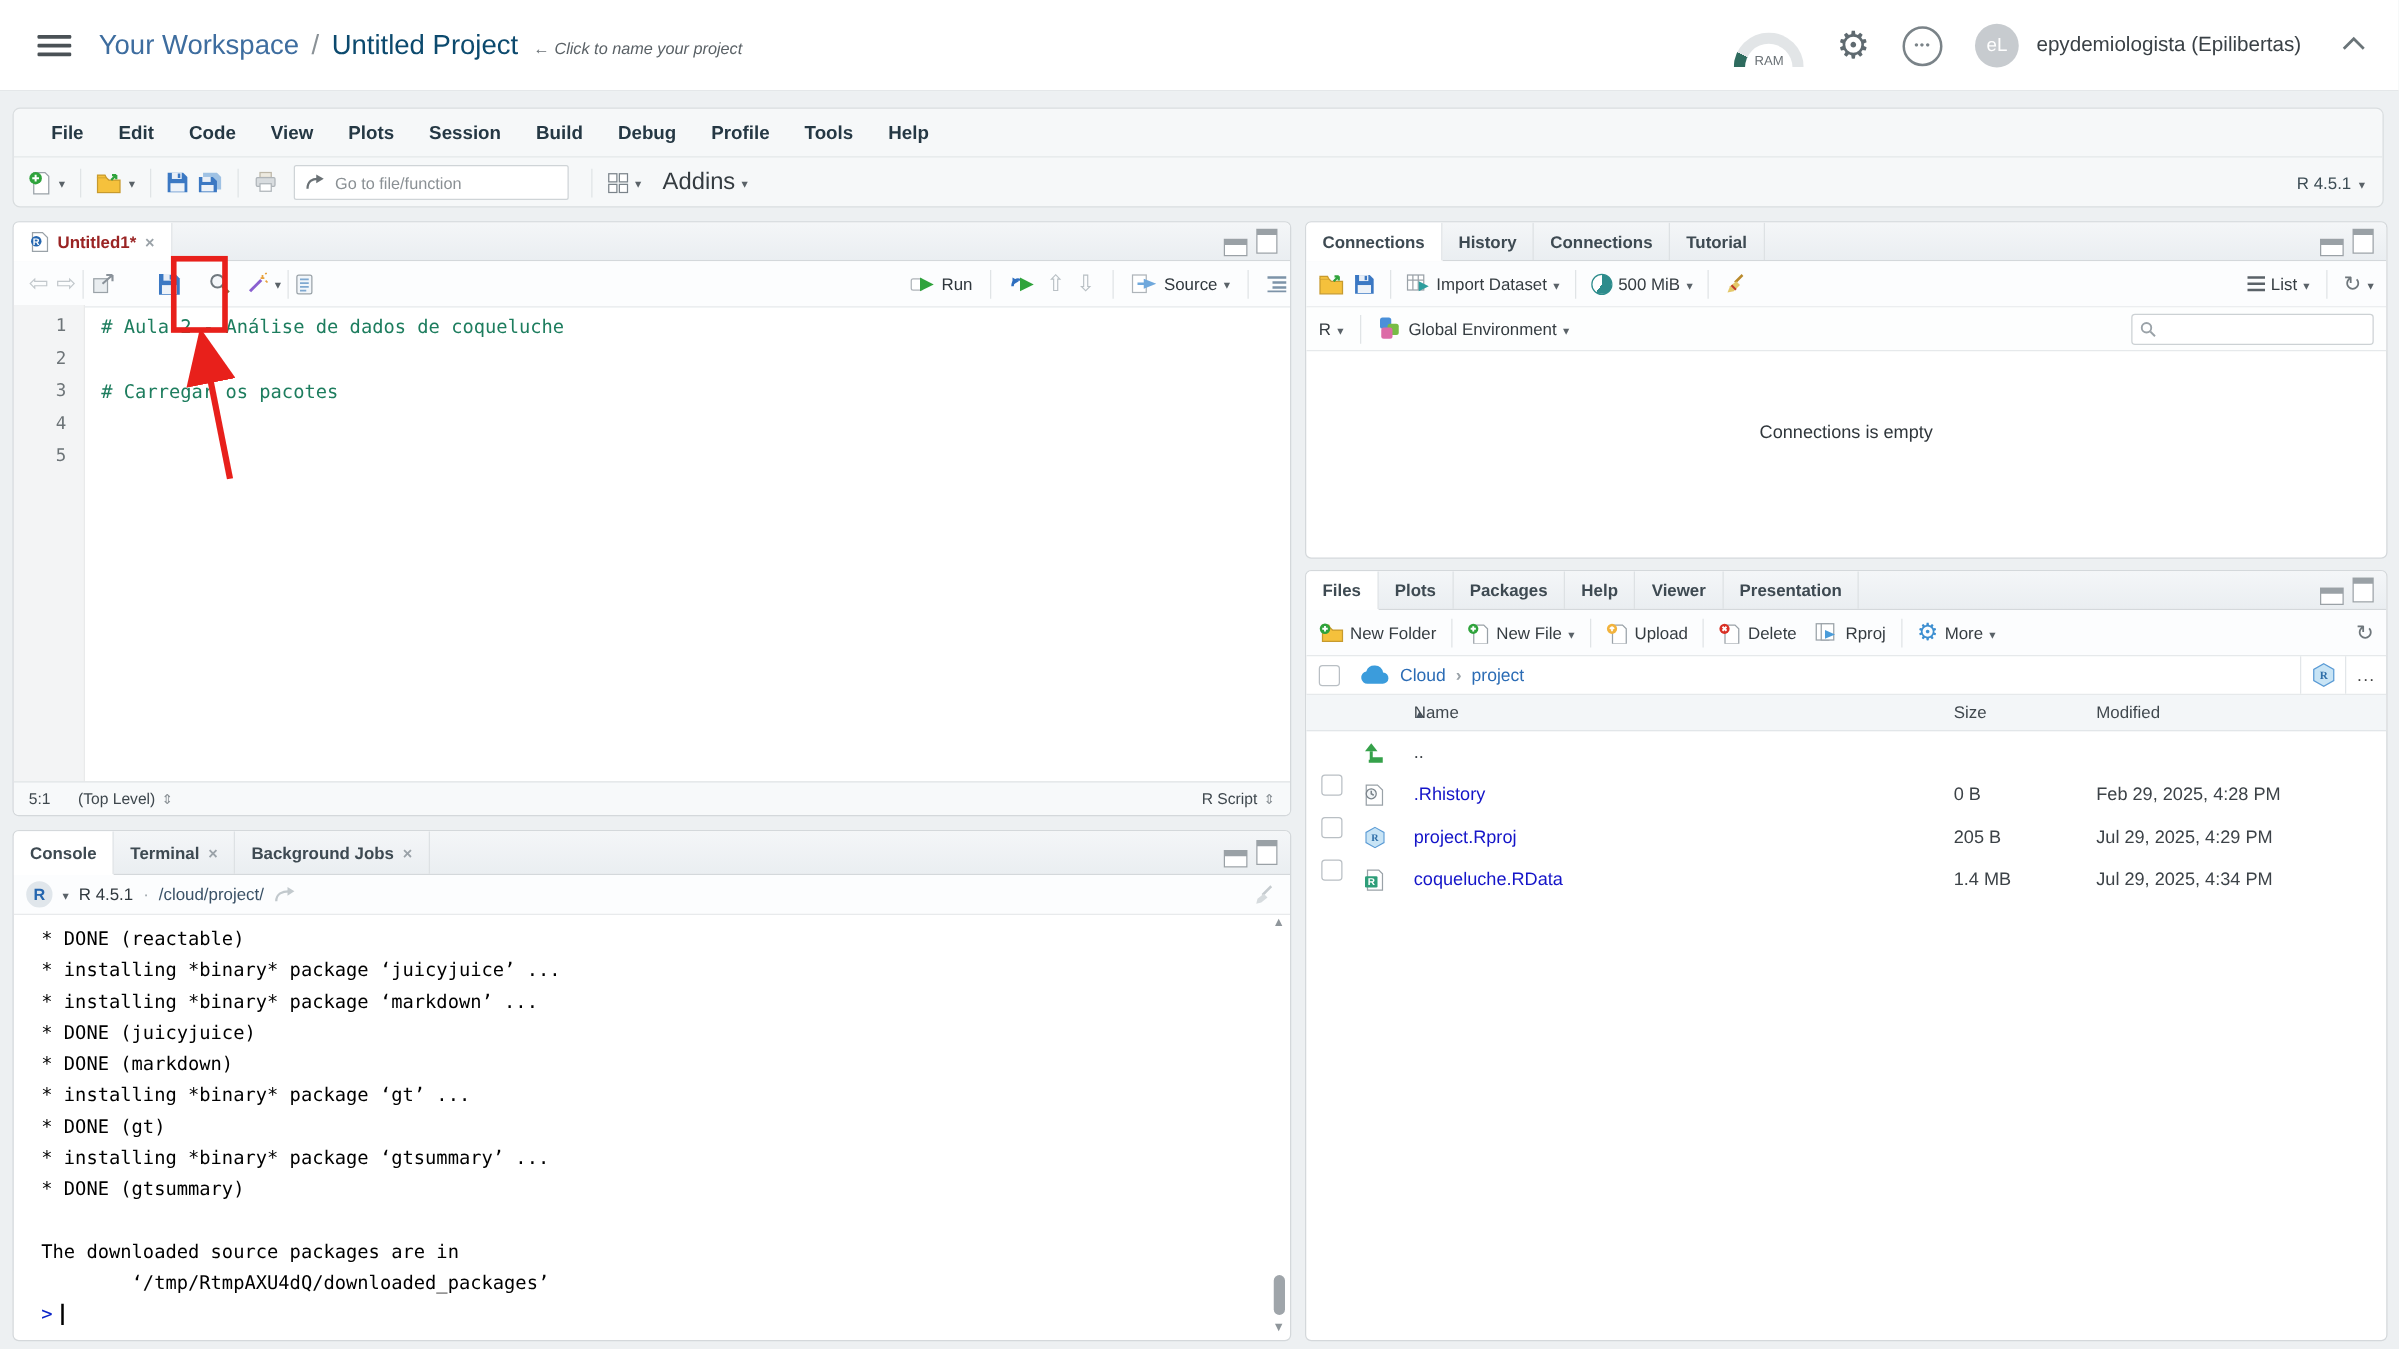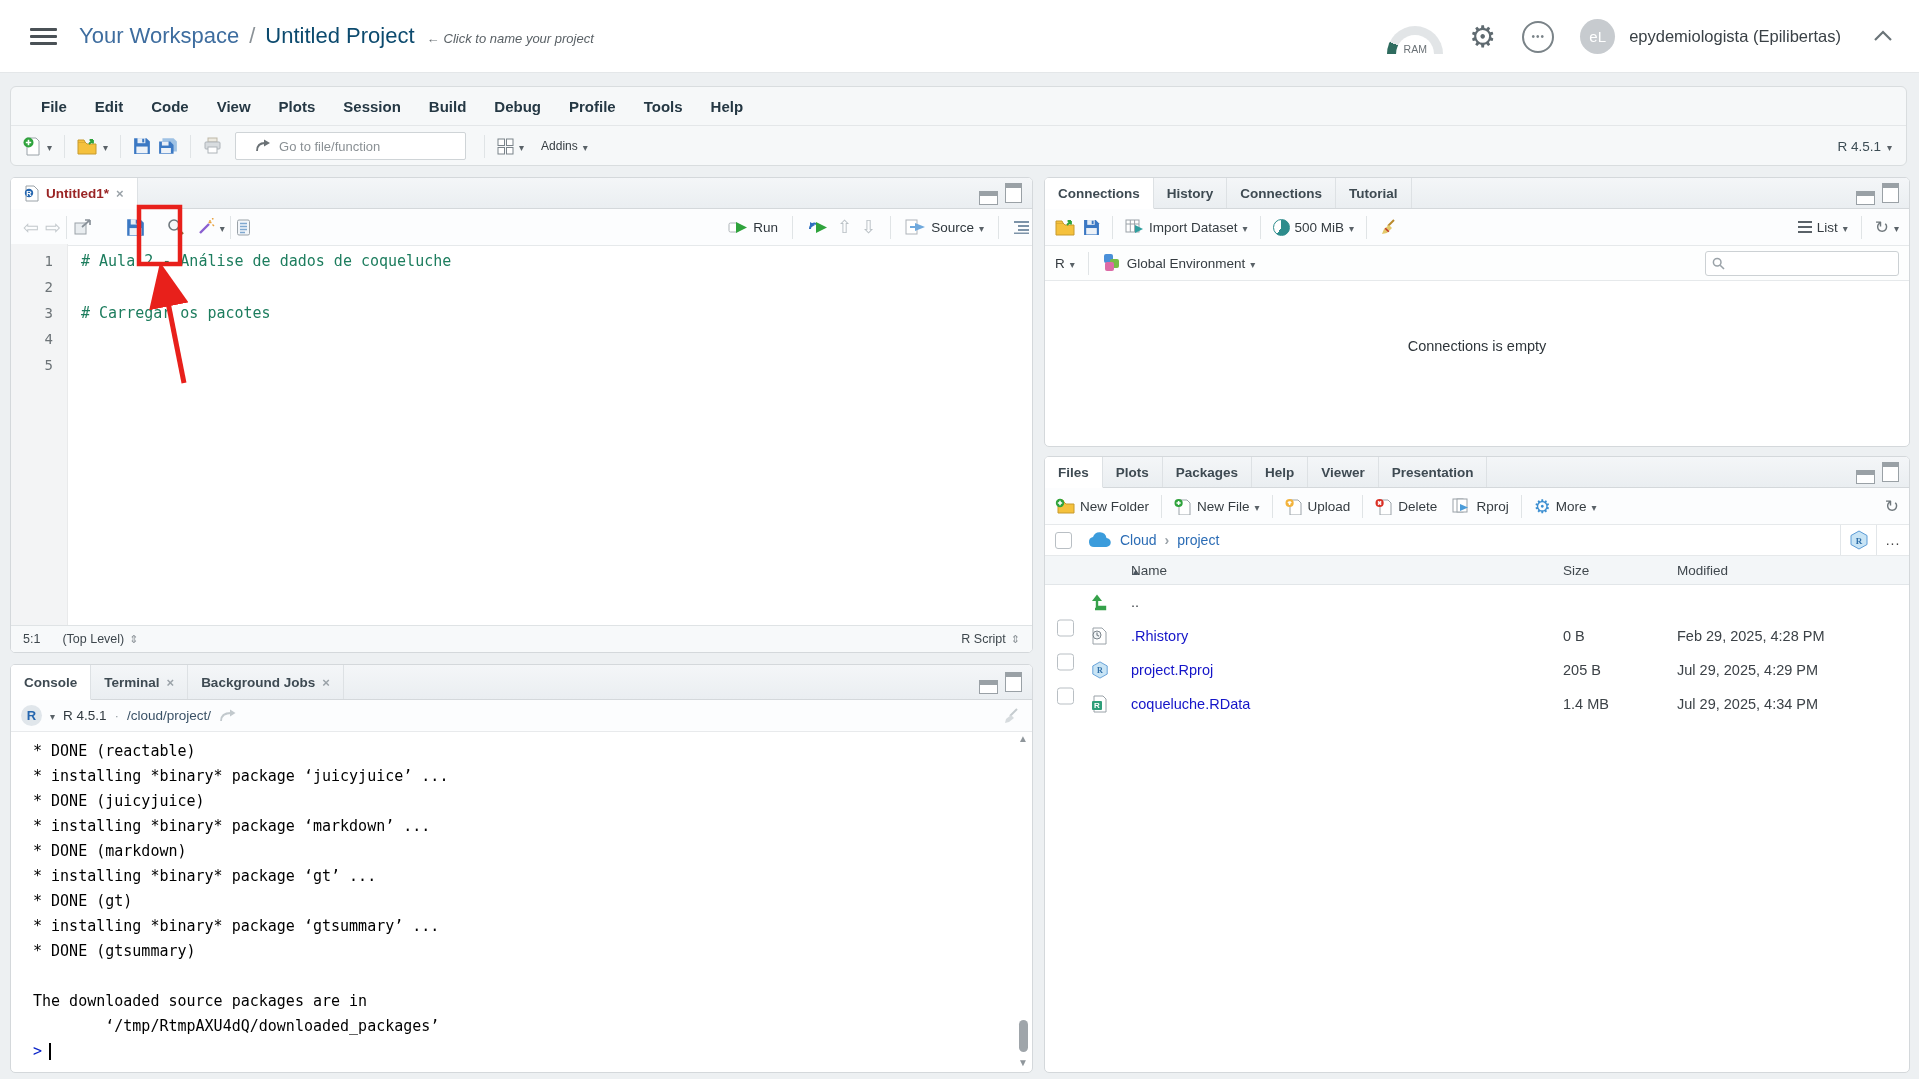--- a/index.html
+++ b/index.html
@@ -34,23 +34,23 @@
 
   
   .menubox{position:absolute;left:10px;top:86px;width:1897px;height:80px;background:#F6F8F9;
            border:1px solid #D9DDDF;border-radius:6px;box-sizing:border-box}
   .menubar{height:38px;display:flex;align-items:center;padding-left:16px}
   .menu-item{padding:0 14px;font-size:15px;font-weight:600;color:#253844;cursor:pointer}
   .maintoolbar{height:40px;border-top:1px solid #E4E7E9;display:flex;align-items:center;padding:0 12px;gap:7px;position:relative}
   .vsep{width:1px;height:23px;background:#E0E4E6;margin:0 5px;flex:none}
   .caret::before{content:"▾";font-size:10px;color:#5A6268}
   .tbtn{display:flex;align-items:center;gap:5px;cursor:pointer}
-  .tlabel{font-size:12px;color:#353C41}
+  .tlabel{font-size:19px;color:#353C41}
   .goto{display:flex;align-items:center;background:#fff;border:1px solid #CFD4D7;border-radius:2px;
-        height:26px;width:210px;padding-left:19px;gap:6px;margin:0 6px}
+        height:26px;width:210px;padding-left:8px;gap:6px;margin:0 6px}
   .goto input{border:none;outline:none;font-size:13px;color:#3A4146;width:160px;background:transparent;
               font-family:"Liberation Sans",sans-serif}
   .goto input::placeholder{color:#8A9094}
   .rver{position:absolute;right:14px;display:flex;align-items:center;gap:6px;font-size:13.5px;color:#3D4D55;cursor:pointer}
 
   
   .pane{position:absolute;background:#fff;border:1px solid #D4D8DB;border-radius:5px;box-sizing:border-box;overflow:hidden}
   .src{left:10px;top:177px;width:1023px;height:476px}
   .con{left:10px;top:664px;width:1023px;height:409px}
   .env{left:1044px;top:177px;width:866px;height:270px}
@@ -451,22 +451,22 @@
     <span class="rightbrush icon">
       <svg width="18" height="18" viewBox="0 0 18 18">
           <line x1="15" y1="2" x2="8" y2="9" stroke="#C5CBCF" stroke-width="2"></line>
           <polygon points="9,8 12,11 7,15 3,16 4,12" fill="#D6DBDE"></polygon>
         </svg>
     </span>
   </div>
   <div class="conout">
     <div class="cline">* DONE (reactable)</div>
     <div class="cline">* installing *binary* package ‘juicyjuice’ ...</div>
+    <div class="cline">* installing *binary* package ‘markdown’ ...</div>
     <div class="cline">* DONE (juicyjuice)</div>
-    <div class="cline">* installing *binary* package ‘markdown’ ...</div>
     <div class="cline">* DONE (markdown)</div>
     <div class="cline">* installing *binary* package ‘gt’ ...</div>
     <div class="cline">* DONE (gt)</div>
     <div class="cline">* installing *binary* package ‘gtsummary’ ...</div>
     <div class="cline">* DONE (gtsummary)</div>
     <div class="cline"></div>
     <div class="cline">The downloaded source packages are in</div>
     <div class="cline">        ‘/tmp/RtmpAXU4dQ/downloaded_packages’</div>
     <div class="promptline">
       <span class="prompt">&gt;</span>

